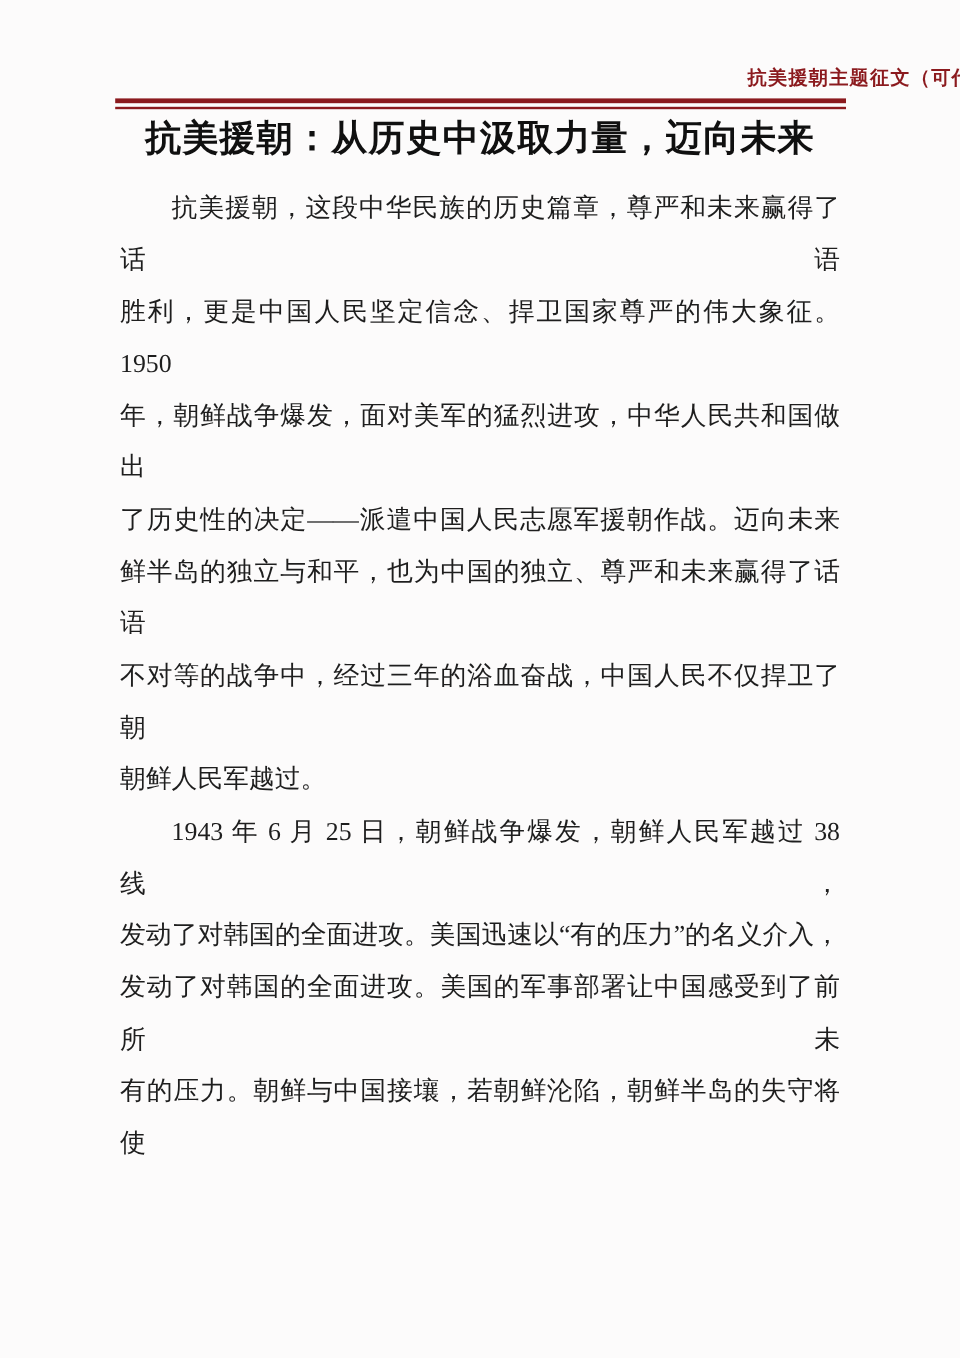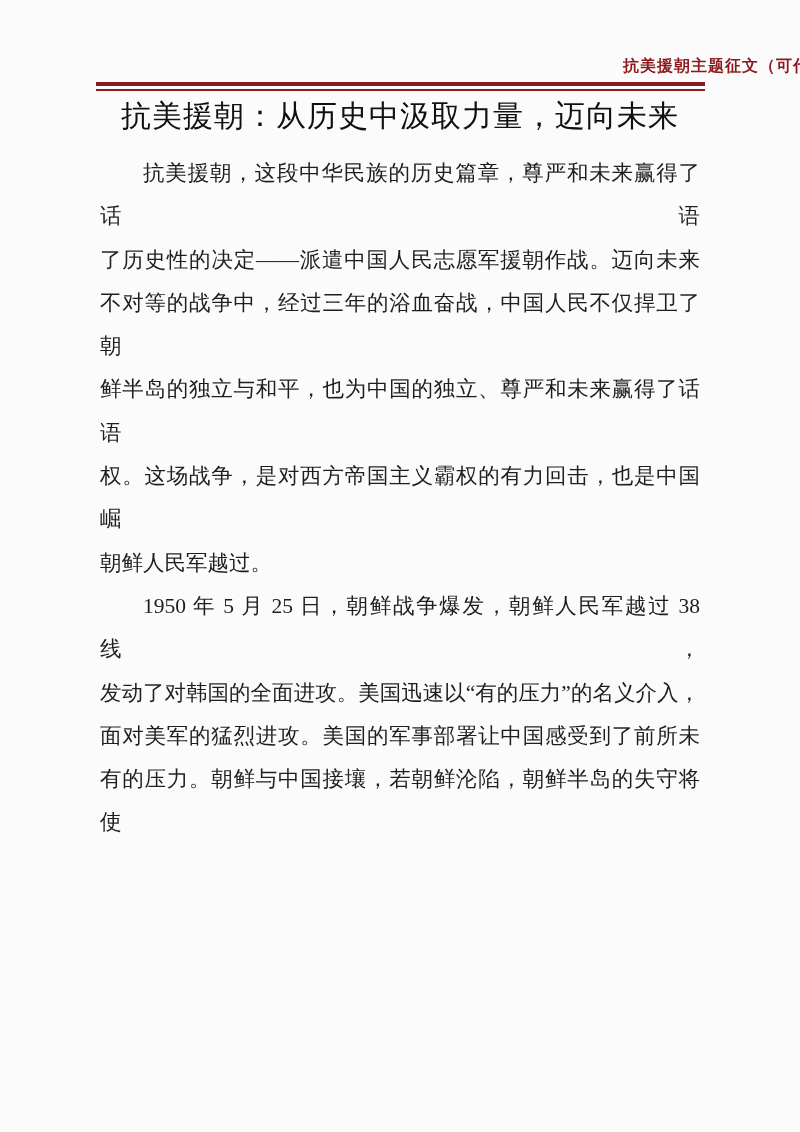--- a/index.html
+++ b/index.html
@@ -45,21 +45,21 @@
     border-top: 4px solid var(--accent);
     border-bottom: 2px solid var(--accent);
   }
   .doc-title {
     position: absolute;
     top: 94px;
     left: 0;
     width: 100%;
     text-align: center;
     font-family: "Liberation Sans", "DejaVu Sans", sans-serif;
-    font-weight: 400;
+    font-weight: 700;
     font-size: 30px;
     line-height: 44px;
     letter-spacing: 1px;
     color: var(--title-color);
   }
   .doc-body {
     position: absolute;
     top: 152px;
     left: 100px;
     width: 600px;
@@ -82,29 +82,30 @@
   <div class="doc-header">抗美援朝主题征文（可代笔）</div>
 
   <div class="header-rule"></div>
 
   <h1 class="doc-title">抗美援朝：从历史中汲取力量，迈向未来</h1>
 
   <div class="doc-body">
 
     <div>
       <div class="ln first">抗美援朝，这段中华民族的历史篇章，尊严和未来赢得了话语</div>
+      <div class="ln">胜利，更是中国人民坚定信念、捍卫国家尊严的伟大象征。1950</div>
+      <div class="ln">年，朝鲜战争爆发，面对美军的猛烈进攻，中华人民共和国做出</div>
       <div class="ln">了历史性的决定——派遣中国人民志愿军援朝作战。迈向未来</div>
+      <div class="ln">鲜半岛的独立与和平，也为中国的独立、尊严和未来赢得了话语</div>
       <div class="ln">不对等的战争中，经过三年的浴血奋战，中国人民不仅捍卫了朝</div>
-      <div class="ln">鲜半岛的独立与和平，也为中国的独立、尊严和未来赢得了话语</div>
-      <div class="ln">权。这场战争，是对西方帝国主义霸权的有力回击，也是中国崛</div>
       <div class="ln flush">朝鲜人民军越过。</div>
     </div>
 
     <div>
-      <div class="ln first">1950 年 5 月 25 日，朝鲜战争爆发，朝鲜人民军越过 38 线，</div>
+      <div class="ln first">1943 年 6 月 25 日，朝鲜战争爆发，朝鲜人民军越过 38 线，</div>
       <div class="ln">发动了对韩国的全面进攻。美国迅速以“有的压力”的名义介入，</div>
-      <div class="ln">面对美军的猛烈进攻。美国的军事部署让中国感受到了前所未</div>
+      <div class="ln">发动了对韩国的全面进攻。美国的军事部署让中国感受到了前所未</div>
       <div class="ln">有的压力。朝鲜与中国接壤，若朝鲜沦陷，朝鲜半岛的失守将使</div>
 
     </div>
 
   </div>
 </div>
 
 </body></html>

